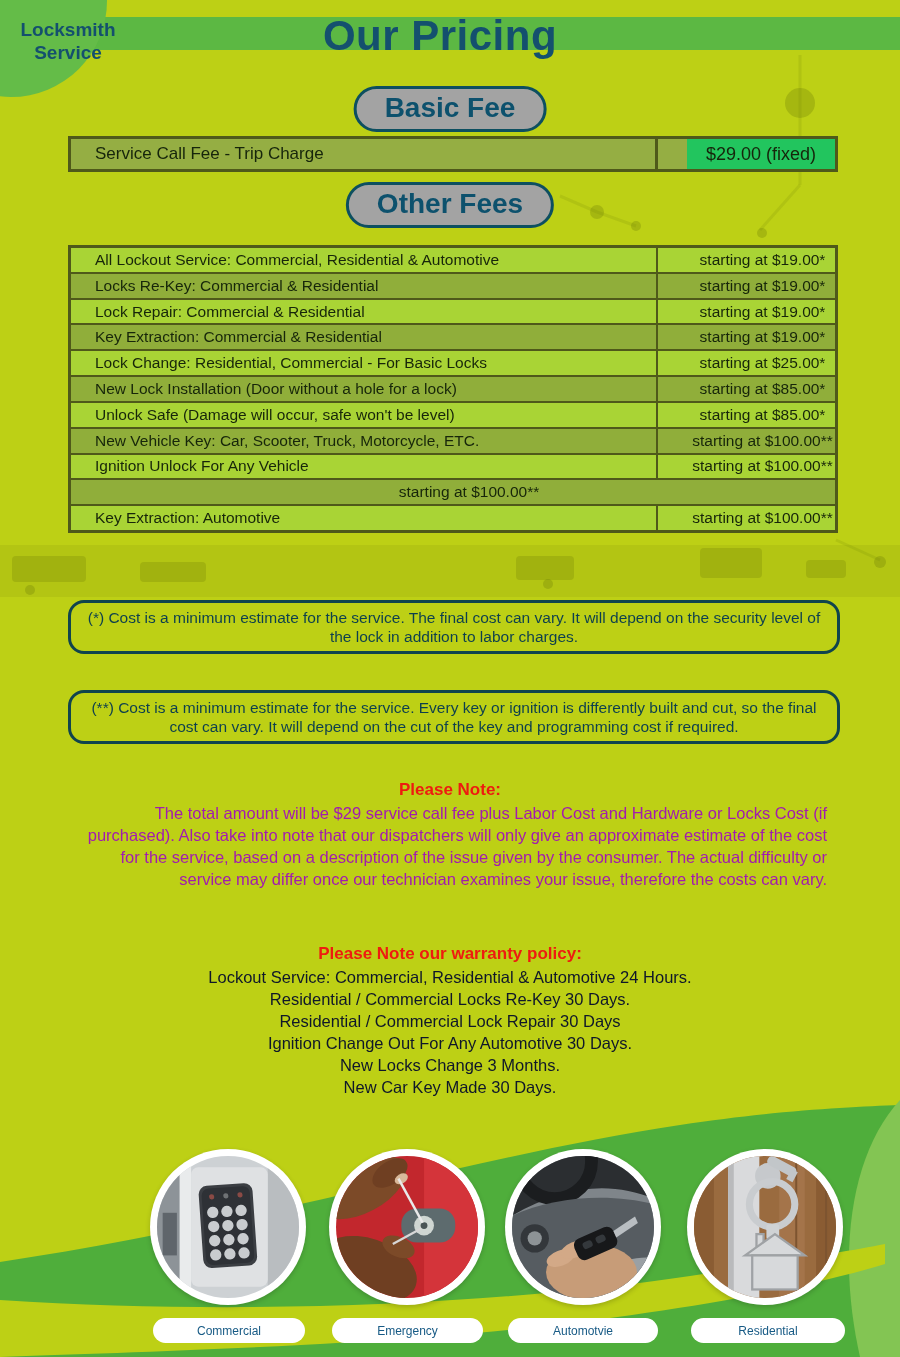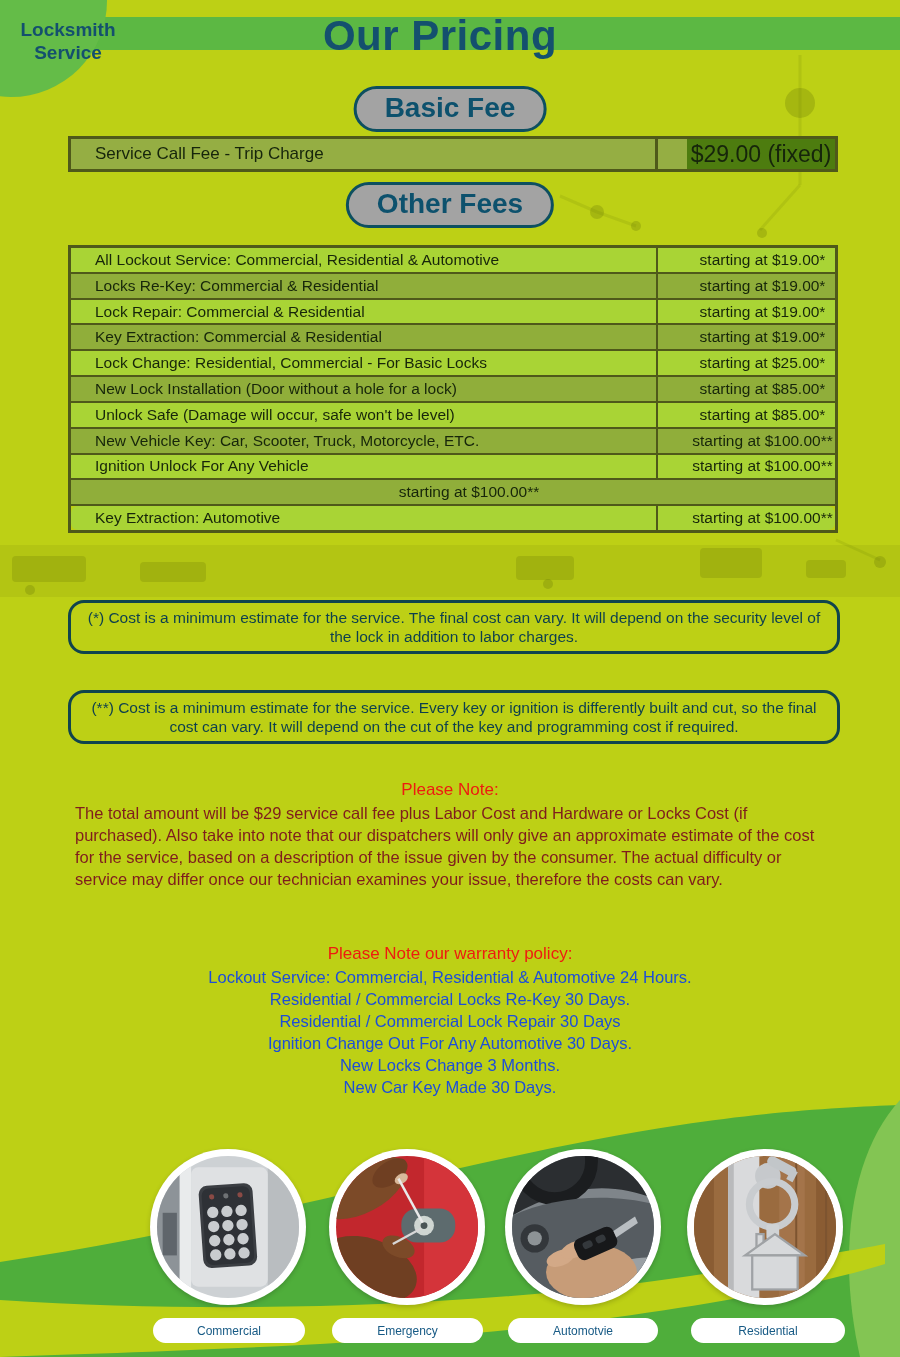--- a/index.html
+++ b/index.html
@@ -37,28 +37,28 @@
   .table1 {
     position:absolute; left:68px; top:136px; width:770px; height:36px;
     border:3px solid #4f591a; display:flex; z-index:4; background:#95ae43;gap:29px;
   }
   .table1 .c1 {
     width:587px; border-right:3px solid #4f591a; display:flex; align-items:center;
     padding-left:24px; font-size:17px; color:#16250b; background:#95ae43;
   }
   .table1 .c2 {
     flex:1; display:flex; align-items:center; justify-content:center;
-    font-size:23px; color:#16250b; background:#4d7c0f;
+    font-size:18px; color:#16250b; background:#22c55e;
   }
   .table2 {
     position:absolute; left:68px; top:245px; width:770px; height:288px;
     border:3px solid #4f591a; display:flex; flex-direction:column; z-index:4;
   }
   .table2 .row { flex:1; display:flex; border-bottom:2px solid #4f591a; }
-  .table2 .row:last-child { border-bottom:none;border-radius:7px; }
+  .table2 .row:last-child { border-bottom:none; }
   .table2 .row:nth-child(odd)  { background:#a9d435; }
   .table2 .row:nth-child(even) { background:#90ae3a; }
   .table2 .c1 {
     width:587px; border-right:2px solid #4f591a; display:flex; align-items:center;
     padding-left:24px; font-size:15.5px; color:#17260a;
   }
   .table2 .c2 {
     flex:1; display:flex; align-items:center; justify-content:center;
     font-size:15.5px; color:#17260a;margin-left:32px;
   }
@@ -68,31 +68,31 @@
     border:3px solid #10444d; border-radius:16px; z-index:4;
     display:flex; align-items:center; justify-content:center;
     padding:5px 16px; text-align:center;
     font-size:15.5px; line-height:19px; color:#0d3f4e;
   }
   .note1 { top:600px; }
   .note2 { top:690px; }
   
   .red-heading {
     position:absolute; left:0; width:900px; text-align:center;
-    color:#ee1b10; font-weight:normal; font-size:17px; z-index:4;
+    color:#ee1b10; font-weight:bold; font-size:17px; z-index:4;
   }
   .h-note { top:780px; }
   .h-warranty { top:944px; }
   .note-body {
-    position:absolute; left:75px; top:802px; width:752px; text-align:left;
-    font-size:16.5px; line-height:22px; color:#7f1d1d; z-index:4;
+    position:absolute; left:75px; top:802px; width:752px; text-align:right;
+    font-size:16.5px; line-height:22px; color:#a21caf; z-index:4;
   }
   .warranty-lines {
     position:absolute; left:0; top:966px; width:900px; text-align:center;
-    font-size:16.5px; line-height:22px; color:#1d4ed8; z-index:4;
+    font-size:16.5px; line-height:22px; color:#0f172a; z-index:4;
   }
   .warranty-lines div { height:22px; }
   
   .bottom-svg { position:absolute; left:0; top:1050px; width:900px; height:307px; z-index:2; }
   .cat-circle {
     position:absolute; top:1149px; width:156px; height:156px; border-radius:50%;
     background:#ffffff; z-index:5; box-shadow:0 2px 5px rgba(0,0,0,0.18);
     padding:7px;
   }
   .cat-circle .photo {

